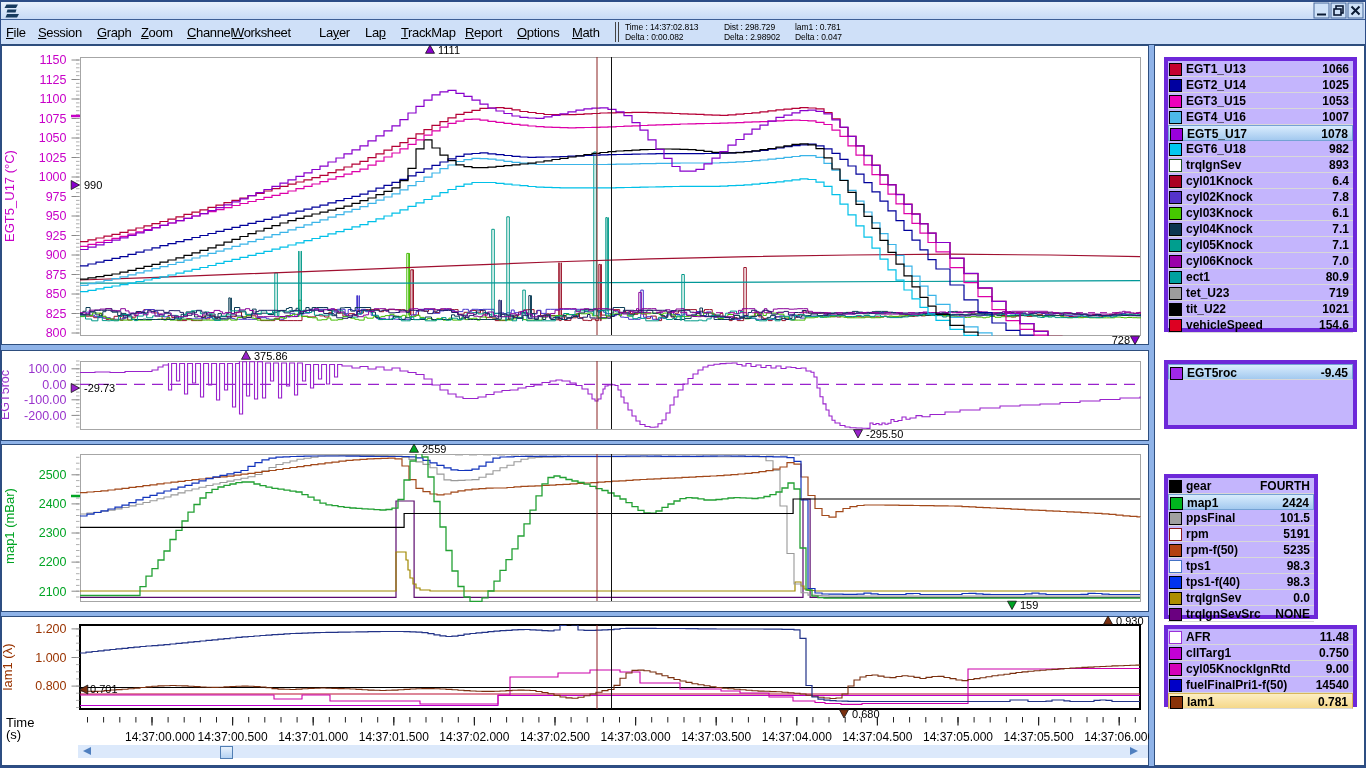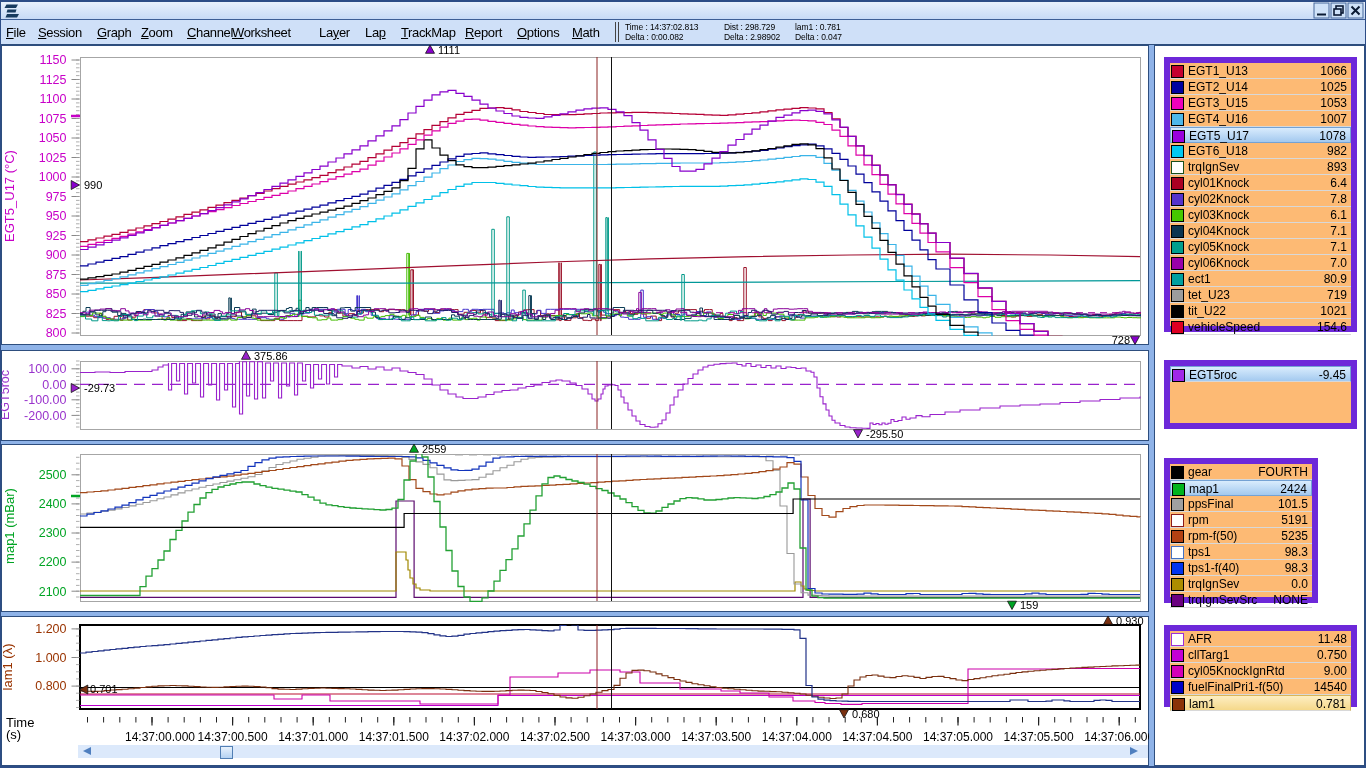--- a/index.html
+++ b/index.html
@@ -4,21 +4,21 @@
 html,body{margin:0;padding:0;}
 #app{position:relative;width:1366px;height:768px;background:#8fb3e8;font-family:"Liberation Sans",sans-serif;overflow:hidden;}
 #titlebar{position:absolute;left:0;top:0;width:1366px;height:20px;background:linear-gradient(#e8f1fc,#c7daf6);border-top:2px solid #2d4d86;border-bottom:1px solid #3d5e96;box-sizing:border-box;}
 #titletext{position:absolute;left:20px;top:3px;font-size:12.5px;letter-spacing:-0.1px;color:#0d2446;white-space:nowrap;}
 #menubar{position:absolute;left:0;top:20px;width:1366px;height:25px;background:#cfe0f8;border-bottom:1px solid #2d4d7c;box-sizing:border-box;}
 .mi{position:absolute;top:5px;font-size:13px;letter-spacing:-0.35px;color:#000;}
 .u{text-decoration:underline;}
 .panel{position:absolute;background:#fff;border:1px solid #2e4e7e;box-sizing:border-box;}
 #status1,#status2,.st{position:absolute;font-size:8.5px;letter-spacing:-0.1px;color:#000;white-space:pre;}
 .sep{position:absolute;top:2px;height:20px;width:1px;background:#444;}
-.list{position:absolute;border:6px solid #6d28d9;box-sizing:border-box;background:#fdba74;}
+.list{position:absolute;border:4px solid #6d28d9;box-sizing:border-box;background:#c4b5fd;font-weight:bold;}
 .row{height:16px;border-bottom:1px solid #d8d8d8;position:relative;box-sizing:border-box;}
 .row:last-child{border-bottom:1px solid #d8d8d8;}
 .sw{position:absolute;left:1px;top:1.5px;width:11px;height:11px;border:1.5px solid #000;box-sizing:content-box;}
 .nm{position:absolute;left:18px;top:1px;font-size:12px;color:#000;}
 .vl{position:absolute;right:4px;top:1px;font-size:12px;color:#000;}
 .selb{background:linear-gradient(#d9ecfd,#a3c9ef);border:1px solid #74a2d4;}
 .selo{background:linear-gradient(#fdeec2,#f5d88a);border:1px solid #d9b659;}
 .tl{position:absolute;top:730px;font-size:12px;color:#000;transform:translateX(-50%);white-space:nowrap;}
 #timelbl{position:absolute;left:6px;top:717px;font-size:13px;color:#000;line-height:12px;}
 #sbtrack{position:absolute;left:78px;top:745px;width:1070px;height:13px;background:#dce9fb;}
@@ -124,21 +124,21 @@
         <span class="vl">154.6</span>
       </div>
     </div>
 <div class="list" style="left:1164px;top:360px;width:193px;height:69px">
       <div class="row selb">
         <span class="sw" style="background:#a028e8;border-color:#000"></span>
         <span class="nm">EGT5roc</span>
         <span class="vl">-9.45</span>
       </div>
     </div>
-<div class="list" style="left:1164px;top:458px;width:154px;height:145px">
+<div class="list" style="left:1164px;top:474px;width:154px;height:145px">
       <div class="row">
         <span class="sw" style="background:#000;border-color:#000"></span>
         <span class="nm">gear</span>
         <span class="vl">FOURTH</span>
       </div>
       <div class="row selb">
         <span class="sw" style="background:#00b41e;border-color:#000"></span>
         <span class="nm">map1</span>
         <span class="vl">2424</span>
       </div>

